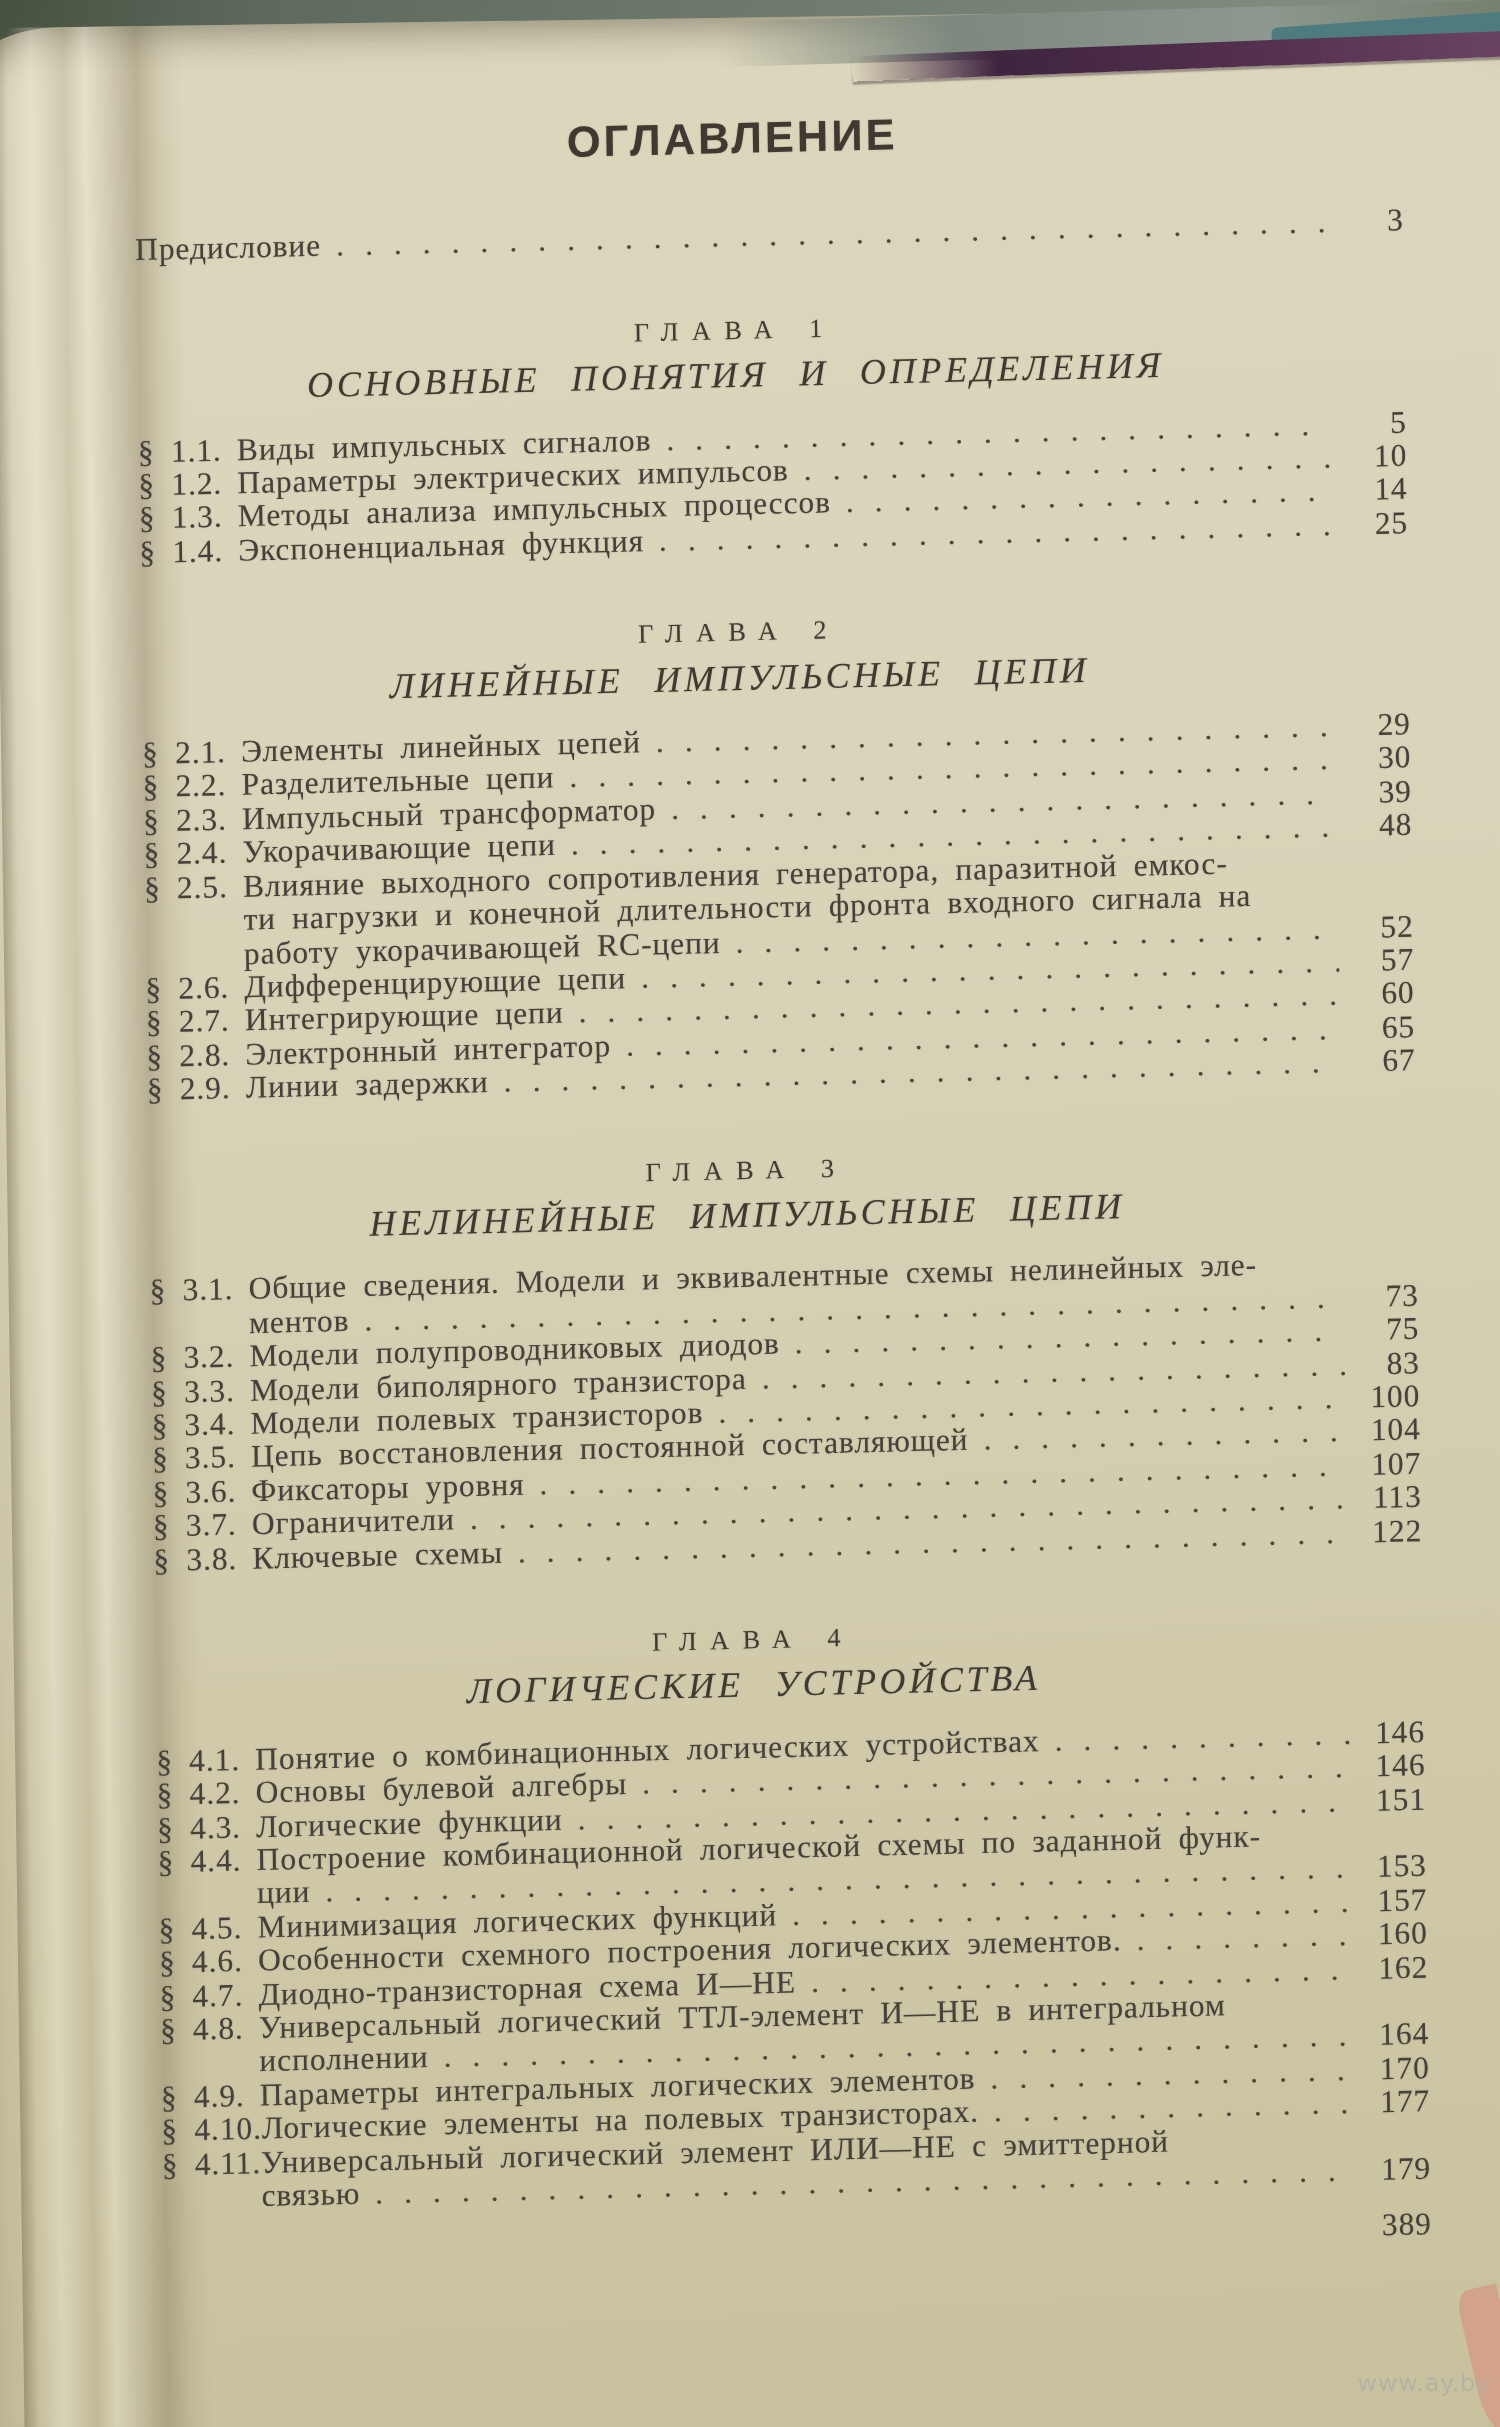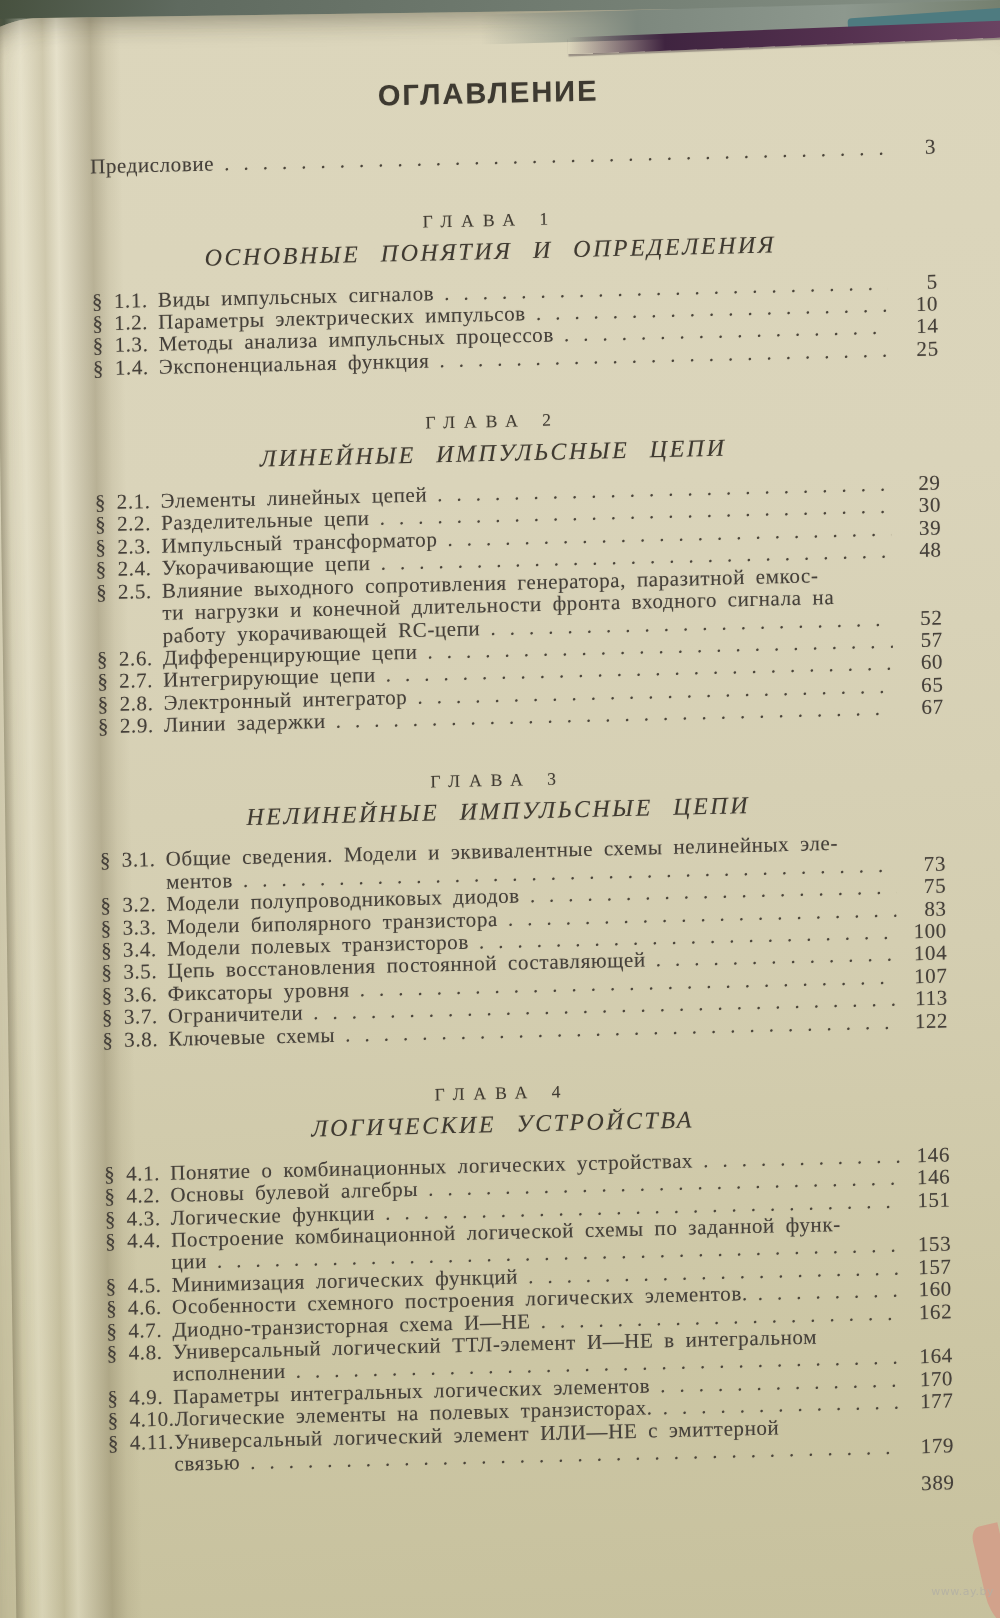--- a/index.html
+++ b/index.html
@@ -55,21 +55,21 @@
   .entry{display:flex;align-items:flex-start;}
   .sec{flex:0 0 66px;white-space:nowrap;}
   .ebody{flex:1;min-width:0;}
   .elast{display:flex;align-items:baseline;}
   .etext{white-space:nowrap;}
   .leader{flex:1 1 0;min-width:0;overflow:hidden;white-space:nowrap;
     letter-spacing:14px;margin-left:10px;color:#4a443a;}
   .pg{flex:0 0 auto;min-width:46px;text-align:right;margin-left:4px;}
   .folio{text-align:right;margin-top:14px;font-size:21px;}
   .watermark{position:absolute;right:6px;bottom:20px;
-    font-family:"DejaVu Sans","Liberation Sans",sans-serif;font-size:11px;
+    font-family:"DejaVu Sans","Liberation Sans",sans-serif;font-size:16px;
     color:var(--watermark,#b3b0a4);letter-spacing:.5px;opacity:.85;}
   .corner-pink{position:absolute;right:-10px;bottom:-16px;width:28px;height:110px;
     background:var(--corner-pink,#d2a28b);border-radius:20px 0 0 60px / 30px 0 0 90px;
     transform:rotate(-13deg);}
 </style>
 </head>
 <body>
 
 <div class="scene">
   <div class="bg"></div>

